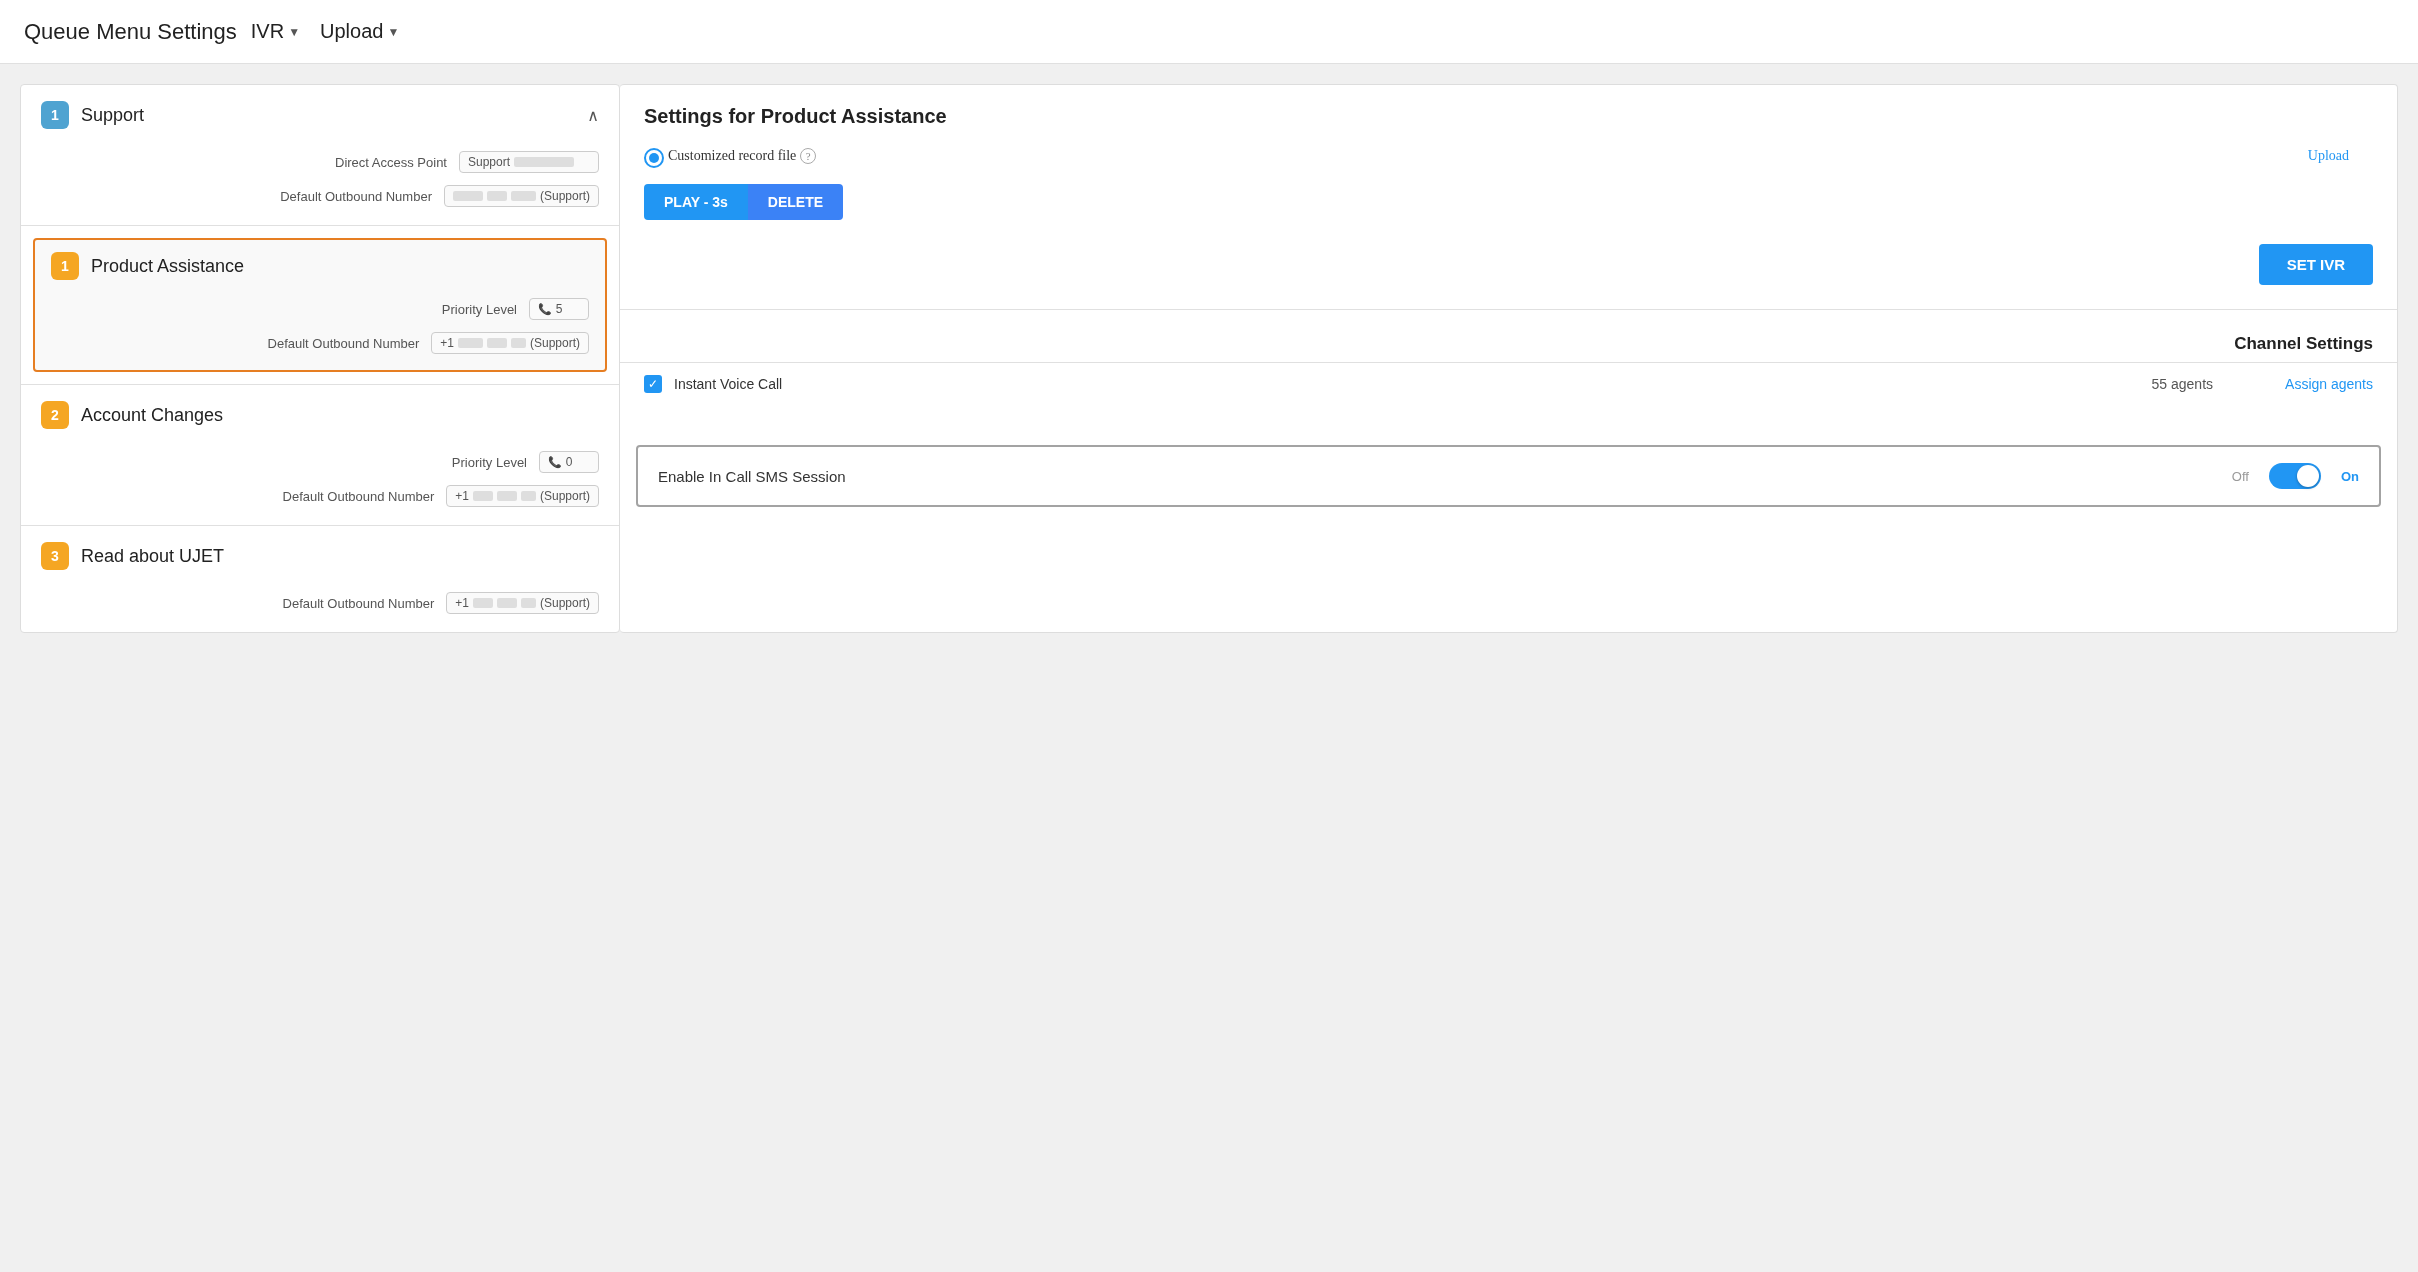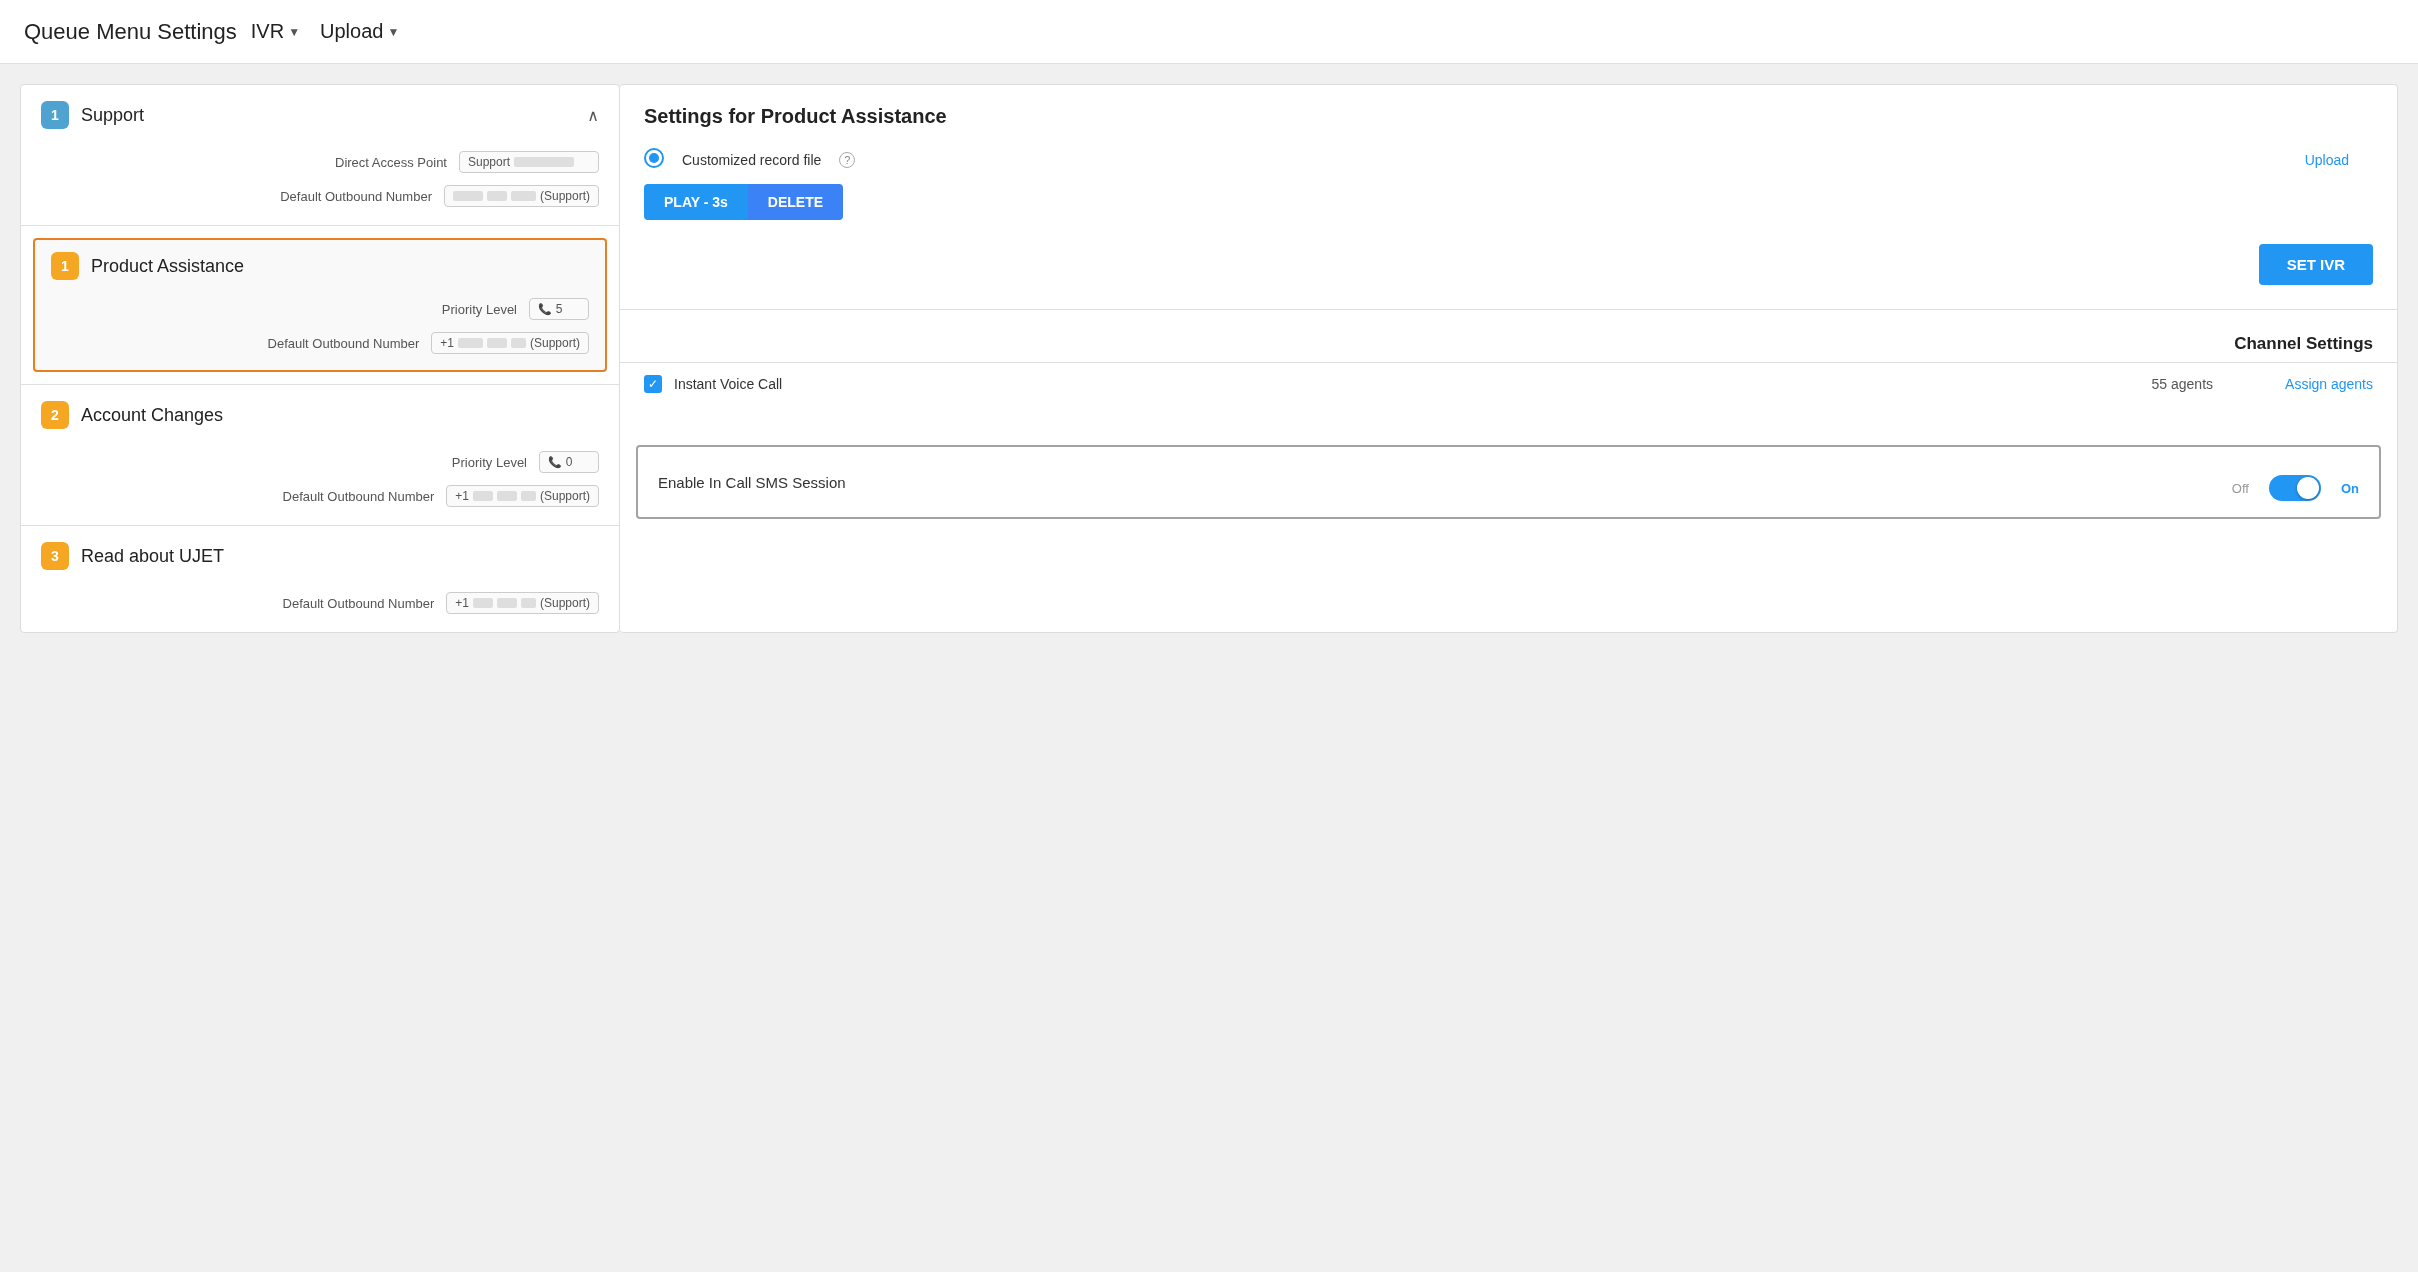--- a/index.html
+++ b/index.html
@@ -174,23 +174,24 @@
       padding: 0;
     }
     .settings-title {
       font-size: 20px;
       font-weight: 600;
       padding: 20px 24px 12px;
       color: #222;
     }
     .record-file-row {
       display: flex;
-      align-items: flex-end;
+      align-items: flex-start;
       padding: 8px 24px;
-      gap: 18px;
+      gap: 4px;
+      font-family: Liberation Serif, serif;
     }
     .radio-circle {
       width: 20px;
       height: 20px;
       border-radius: 50%;
       border: 2px solid #2196f3;
       background: #fff;
       display: flex;
       align-items: center;
       justify-content: center;
@@ -324,21 +325,20 @@
     }
     .sms-label {
       font-size: 15px;
       color: #333;
       flex: 1;
     }
     .toggle-wrapper {
       display: flex;
       align-items: center;
       gap: 20px;
-      margin-top: 12px;
     }
     .toggle-off-label {
       font-size: 13px;
       color: #999;
     }
     .toggle-on-label {
       font-size: 13px;
       color: #2196f3;
       font-weight: 600;
     }

